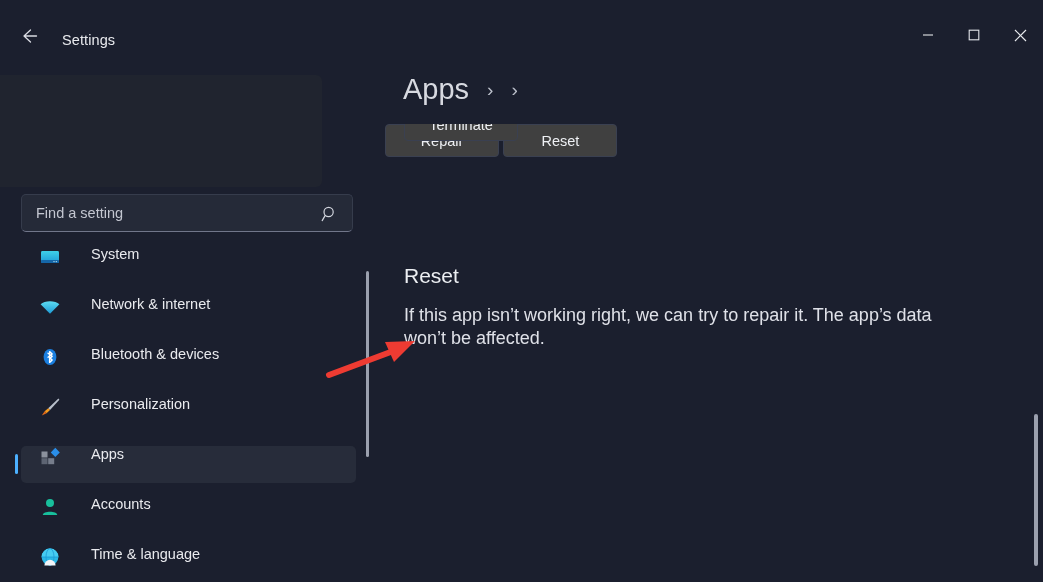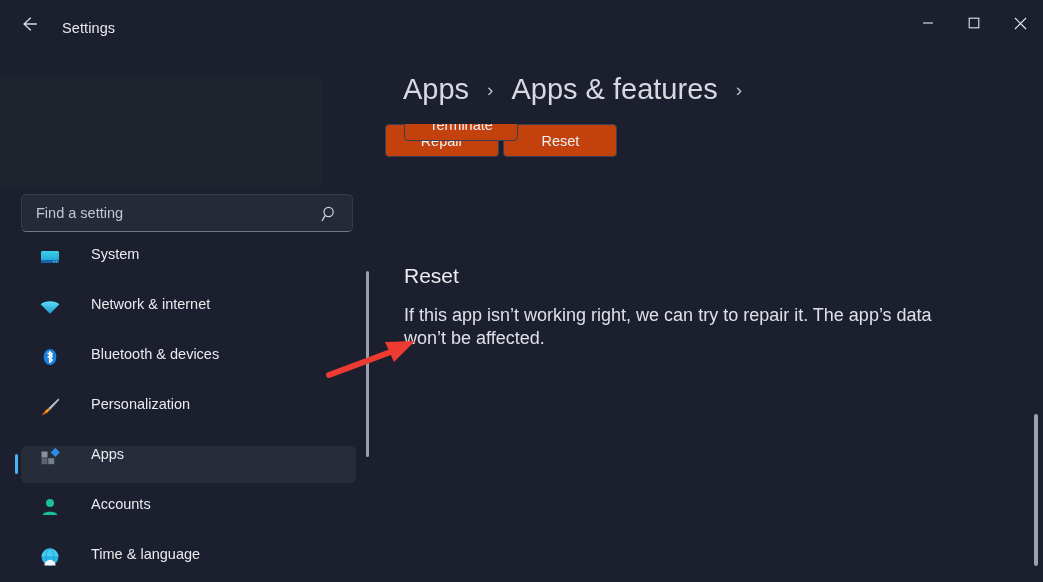--- a/index.html
+++ b/index.html
@@ -16,21 +16,21 @@
     position: relative;
     width: 1043px;
     height: 582px;
     background: #1b1f2e;
     overflow: hidden;
   }
 
   
   .titlebar {
     position: absolute;
-    top: 0; left: 0;
+    top: 12px; left: 0;
     width: 1043px;
     height: 48px;
     background: #1b1f2e;
     display: flex;
     align-items: center;
   }
   .back-btn {
     position: absolute;
     left: 10px; top: 10px;
     width: 40px; height: 28px;
@@ -172,21 +172,21 @@
     position: absolute;
     left: 0; top: 76px;
     width: 658px; height: 458px;
     overflow: hidden;
   }
 
   .btn {
     display: inline-flex;
     align-items: center;
     justify-content: center;
-    background: #c2410c;
+    background: #404040;
     border: 1px solid #3a4051;
     border-radius: 4px;
     color: #eef0f4;
     font-size: 14.5px;
     font-family: "Liberation Sans", sans-serif;
   }
 
   .terminate-btn {
     position: absolute;
     left: 19px; top: -16px;
@@ -385,21 +385,20 @@
     </div>
 
     <div class="side-scroll"></div>
   </div>
 
   <div class="content">
 
     <div class="breadcrumb">
       <span>Apps</span>
       <span class="crumb-sep">›</span>
-      <span>Apps &amp; features</span>
       <span class="crumb-sep">›</span>
     </div>
 
     <div class="scrollarea">
 
       <div class="btn terminate-btn">Terminate</div>
 
       <div class="sec-heading" id="reset-heading">Reset</div>
 
       <div class="sec-text" id="reset-desc">If this app isn’t working right, we can try to repair it. The app’s data won’t be affected.</div>

